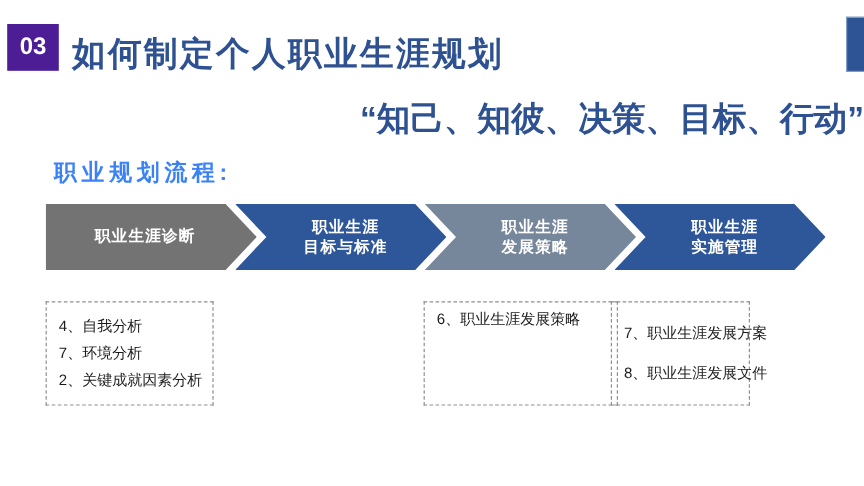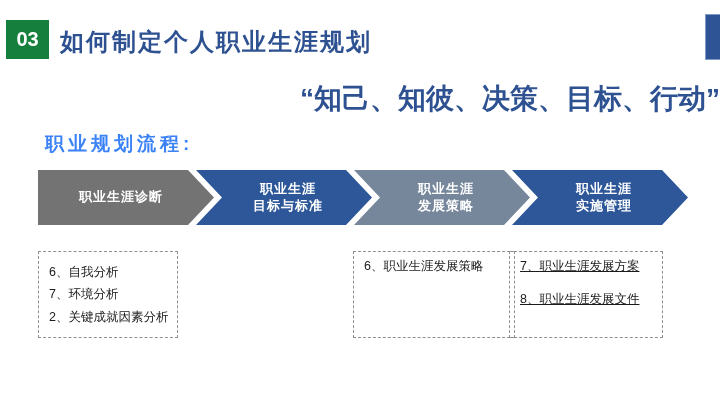--- a/index.html
+++ b/index.html
@@ -14,21 +14,21 @@
   }
   
   .section-badge {
     position: absolute; left: 6px; top: 20px;
     width: 43px; height: 39px;
     display: flex; align-items: center; justify-content: center;
     color: #ffffff; font-size: 20px; font-weight: 700;
   }
   .slide-title {
     position: absolute; left: 60px; top: 26px;
-    font-size: 24px; font-weight: 700; color: #2E5192;
+    font-size: 28px; font-weight: 700; color: #2E5192;
     letter-spacing: 2px; white-space: nowrap;
   }
   .corner-block {
     position: absolute; right: 0; top: 14px;
     width: 15px; height: 46px;
     border: 1px solid #7f9cc9; border-right: none;
   }
   
   .quote {
     position: absolute; left: 0; top: 80px; width: 720px;
@@ -73,28 +73,28 @@
     position: absolute; top: 251px; height: 87px;
     border: 1px dashed #8f8f8f;
     display: flex; flex-direction: column;
     padding: 6px 4px 6px 10px;
     color: #1b1b1b; font-size: 12.5px;
   }
   .detail-box .item { white-space: nowrap; }
   .box-pos-0 { left: 38px;  width: 140px; justify-content: space-evenly; }
   .box-pos-1 { left: 200px; width: 140px; justify-content: center; gap: 16px; }
   .box-pos-2 { left: 353px; width: 162px; justify-content: flex-start; }
-  .box-pos-3 { left: 509px; width: 154px; justify-content: flex-start; gap: 16px; text-decoration: underline; }
+  .box-pos-3 { left: 509px; width: 116px; justify-content: center; gap: 16px; }
 </style>
 </head>
 <body>
 
 <div class="slide">
 
-  <div class="section-badge" style="background: #15803d;">03</div>
+  <div class="section-badge" style="background: #4c1d95;">03</div>
 
   <div class="slide-title">如何制定个人职业生涯规划</div>
 
   <div class="corner-block" style="background: rgb(47, 84, 150);"></div>
 
   <div class="quote">“知己、知彼、决策、目标、行动”</div>
 
   <div class="process-label">职业规划流程:</div>
 
   <div class="arrow-band">
@@ -122,21 +122,21 @@
     <div class="arrow arrow-chevron arrow-pos-3" style="background: rgb(45, 87, 152);">
       <span>
         <span class="arrow-line">职业生涯</span>
         <span class="arrow-line">实施管理</span>
       </span>
     </div>
 
   </div>
 
   <div class="detail-box box-pos-0">
-    <div class="item">6、自我分析</div>
+    <div class="item">4、自我分析</div>
     <div class="item">7、环境分析</div>
     <div class="item">2、关键成就因素分析</div>
   </div>
 
 
   <div class="detail-box box-pos-2">
     <div class="item">6、职业生涯发展策略</div>
   </div>
 
   <div class="detail-box box-pos-3">

